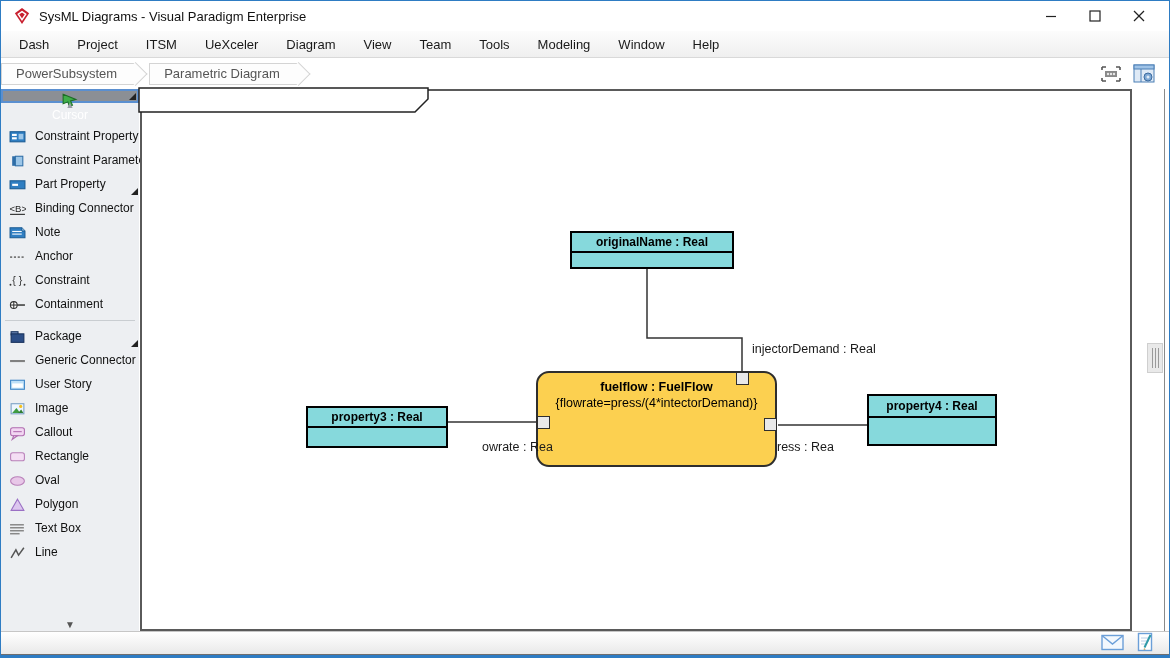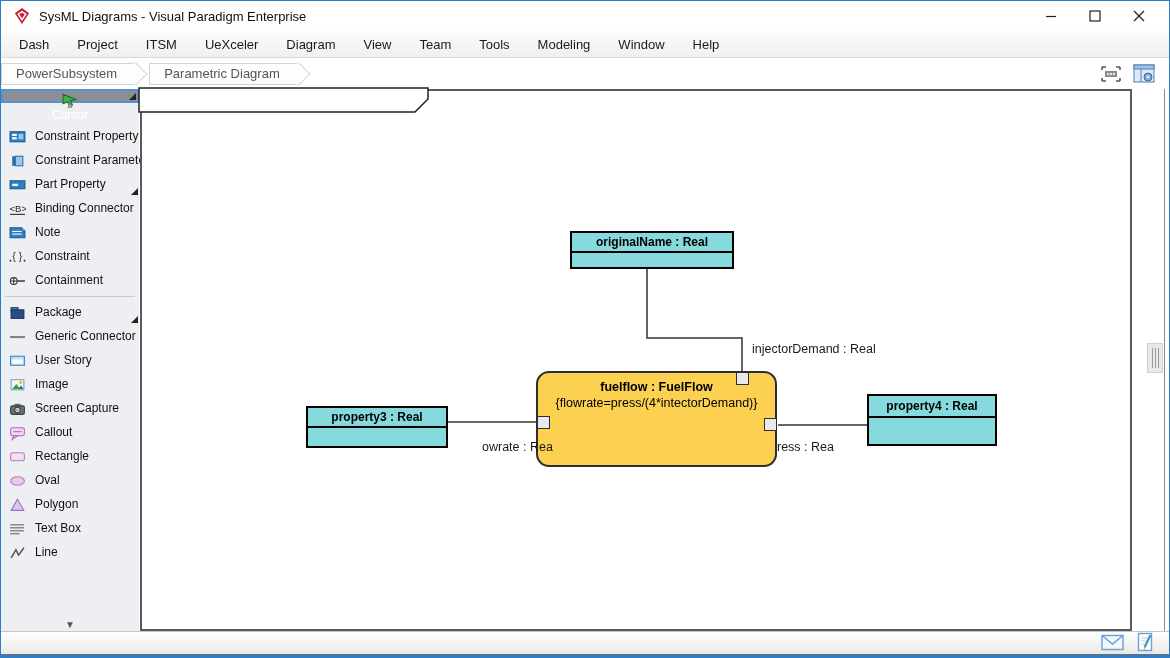--- a/index.html
+++ b/index.html
@@ -202,20 +202,28 @@
                 <path d="M12,3.5 L12,6.5 L15,6.5" fill="#9cc6e8" stroke="#1b5c94"></path>
                 <line x1="3" y1="7" x2="12" y2="7" stroke="#fff"></line>
                 <line x1="3" y1="9.5" x2="12" y2="9.5" stroke="#fff"></line>
               </svg>
             </span>
           <span class="tl">Note</span>
         </div>
         <div class="tool">
           <span class="ti">
               <svg width="17" height="17" viewBox="0 0 16 16">
+                <line x1="1" y1="8.5" x2="15" y2="8.5" stroke="#777" stroke-width="1.6" stroke-dasharray="2 1.6"></line>
+              </svg>
+            </span>
+          <span class="tl">Anchor</span>
+        </div>
+        <div class="tool">
+          <span class="ti">
+              <svg width="17" height="17" viewBox="0 0 16 16">
                 <text x="3" y="11.5" font-size="10" font-family="Liberation Sans, sans-serif" fill="#333">{ }</text>
                 <circle cx="1.4" cy="12" r="0.9" fill="#333"></circle>
                 <circle cx="14.6" cy="12" r="0.9" fill="#333"></circle>
               </svg>
             </span>
           <span class="tl">Constraint</span>
         </div>
         <div class="tool">
           <span class="ti">
               <svg width="17" height="17" viewBox="0 0 16 16">
@@ -260,31 +268,20 @@
         <div class="tool">
           <span class="ti">
               <svg width="17" height="17" viewBox="0 0 16 16">
                 <rect x="2" y="3.5" width="12" height="9.5" fill="#eef6ff" stroke="#7aa0c4"></rect>
                 <path d="M3,12.2 L7,7.5 L10.5,12.2 Z" fill="#3f9b42"></path>
                 <path d="M8.5,12.2 L11.5,9 L13.5,12.2 Z" fill="#2e7d33"></path>
                 <circle cx="11" cy="6" r="1.5" fill="#f4c01e"></circle>
               </svg>
             </span>
           <span class="tl">Image</span>
-        </div>
-        <div class="tool">
-          <span class="ti">
-              <svg width="17" height="17" viewBox="0 0 16 16">
-                <rect x="5" y="3.5" width="6" height="3" rx="1" fill="#6b6f73"></rect>
-                <rect x="1.5" y="5.5" width="13" height="8" rx="1.5" fill="#6b6f73" stroke="#3c3f42"></rect>
-                <circle cx="8" cy="9.5" r="2.6" fill="#d9dde0" stroke="#3c3f42"></circle>
-                <circle cx="8" cy="9.5" r="1.2" fill="#9aa0a5"></circle>
-              </svg>
-            </span>
-          <span class="tl">Screen Capture</span>
         </div>
         <div class="tool">
           <span class="ti">
               <svg width="17" height="17" viewBox="0 0 16 16">
                 <rect x="1.5" y="3.5" width="13" height="7.5" rx="2" fill="#f2d6f2" stroke="#b06cb0"></rect>
                 <path d="M4.5,11 L3,14.5 L8,11 Z" fill="#f2d6f2" stroke="#b06cb0"></path>
                 <line x1="4" y1="7.2" x2="12" y2="7.2" stroke="#b06cb0"></line>
               </svg>
             </span>
           <span class="tl">Callout</span>

